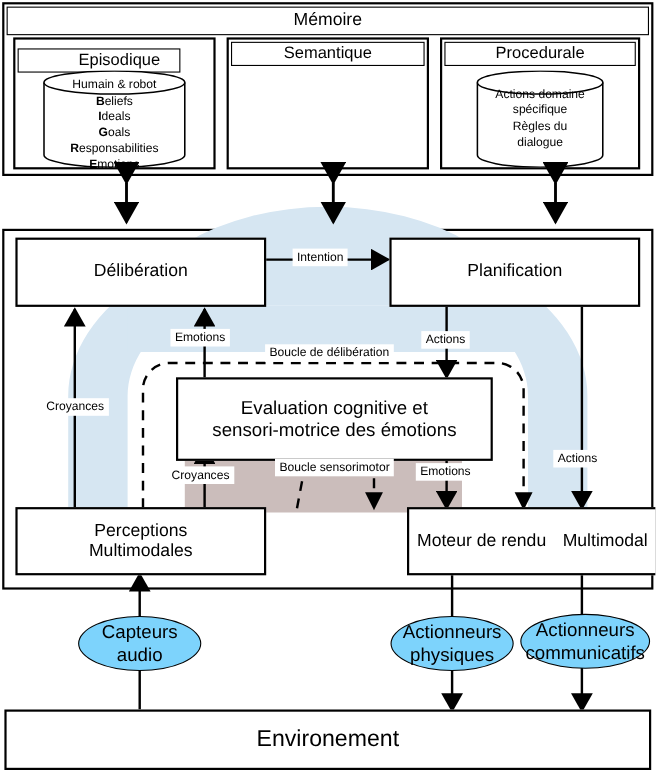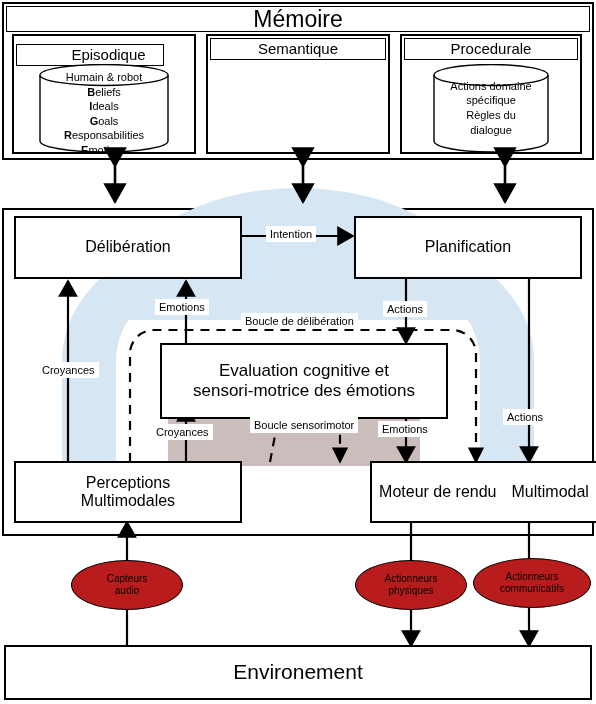--- a/index.html
+++ b/index.html
@@ -23,21 +23,21 @@
     border:2px solid #000;
     display:flex;
     align-items:center;
     justify-content:center;
     text-align:center;
     line-height:1.15;
   }
   .thin{border-width:1px;}
   
   #memory-container{left:2px;top:2px;width:592px;height:158px;border:2px solid #000;}
-  #memory-title{left:6px;top:6px;width:584px;height:26px;border:1px solid #000;font-size:23px;}
+  #memory-title{left:6px;top:6px;width:584px;height:26px;border:1px solid #000;font-size:16px;}
   .mem-col{border:2px solid #000;background:#fff;}
   .mem-head{border:1px solid #000;font-size:15px;background:#fff;}
   
   .cyl{position:absolute;}
   .cyl svg{position:absolute;left:0;top:0;}
   .cyl-text{
     position:absolute;left:0;top:0;width:100%;height:100%;
     display:flex;flex-direction:column;align-items:center;justify-content:center;
     font-size:11px;line-height:1.32;text-align:center;
     pointer-events:none;
@@ -56,23 +56,23 @@
     padding:2px 4px;
     white-space:nowrap;
     line-height:1.1;
   }
   
   .ell{
     position:absolute;
     box-sizing:border-box;
     border:1.5px solid #000;
     border-radius:50%;
-    background:#b91c1c;
+    background:#7dd3fc;
     display:flex;align-items:center;justify-content:center;
-    text-align:left;font-size:10px;line-height:1.25;
+    text-align:left;font-size:17px;line-height:1.25;
   }
   .big{font-size:21px;}
   .med{font-size:16px;}
 </style>
 </head>
 <body>
 
 <div id="stage">
 
   <div class="box" id="memory-container" style="border:2px solid #000;background:#fff;display:block;"></div>

